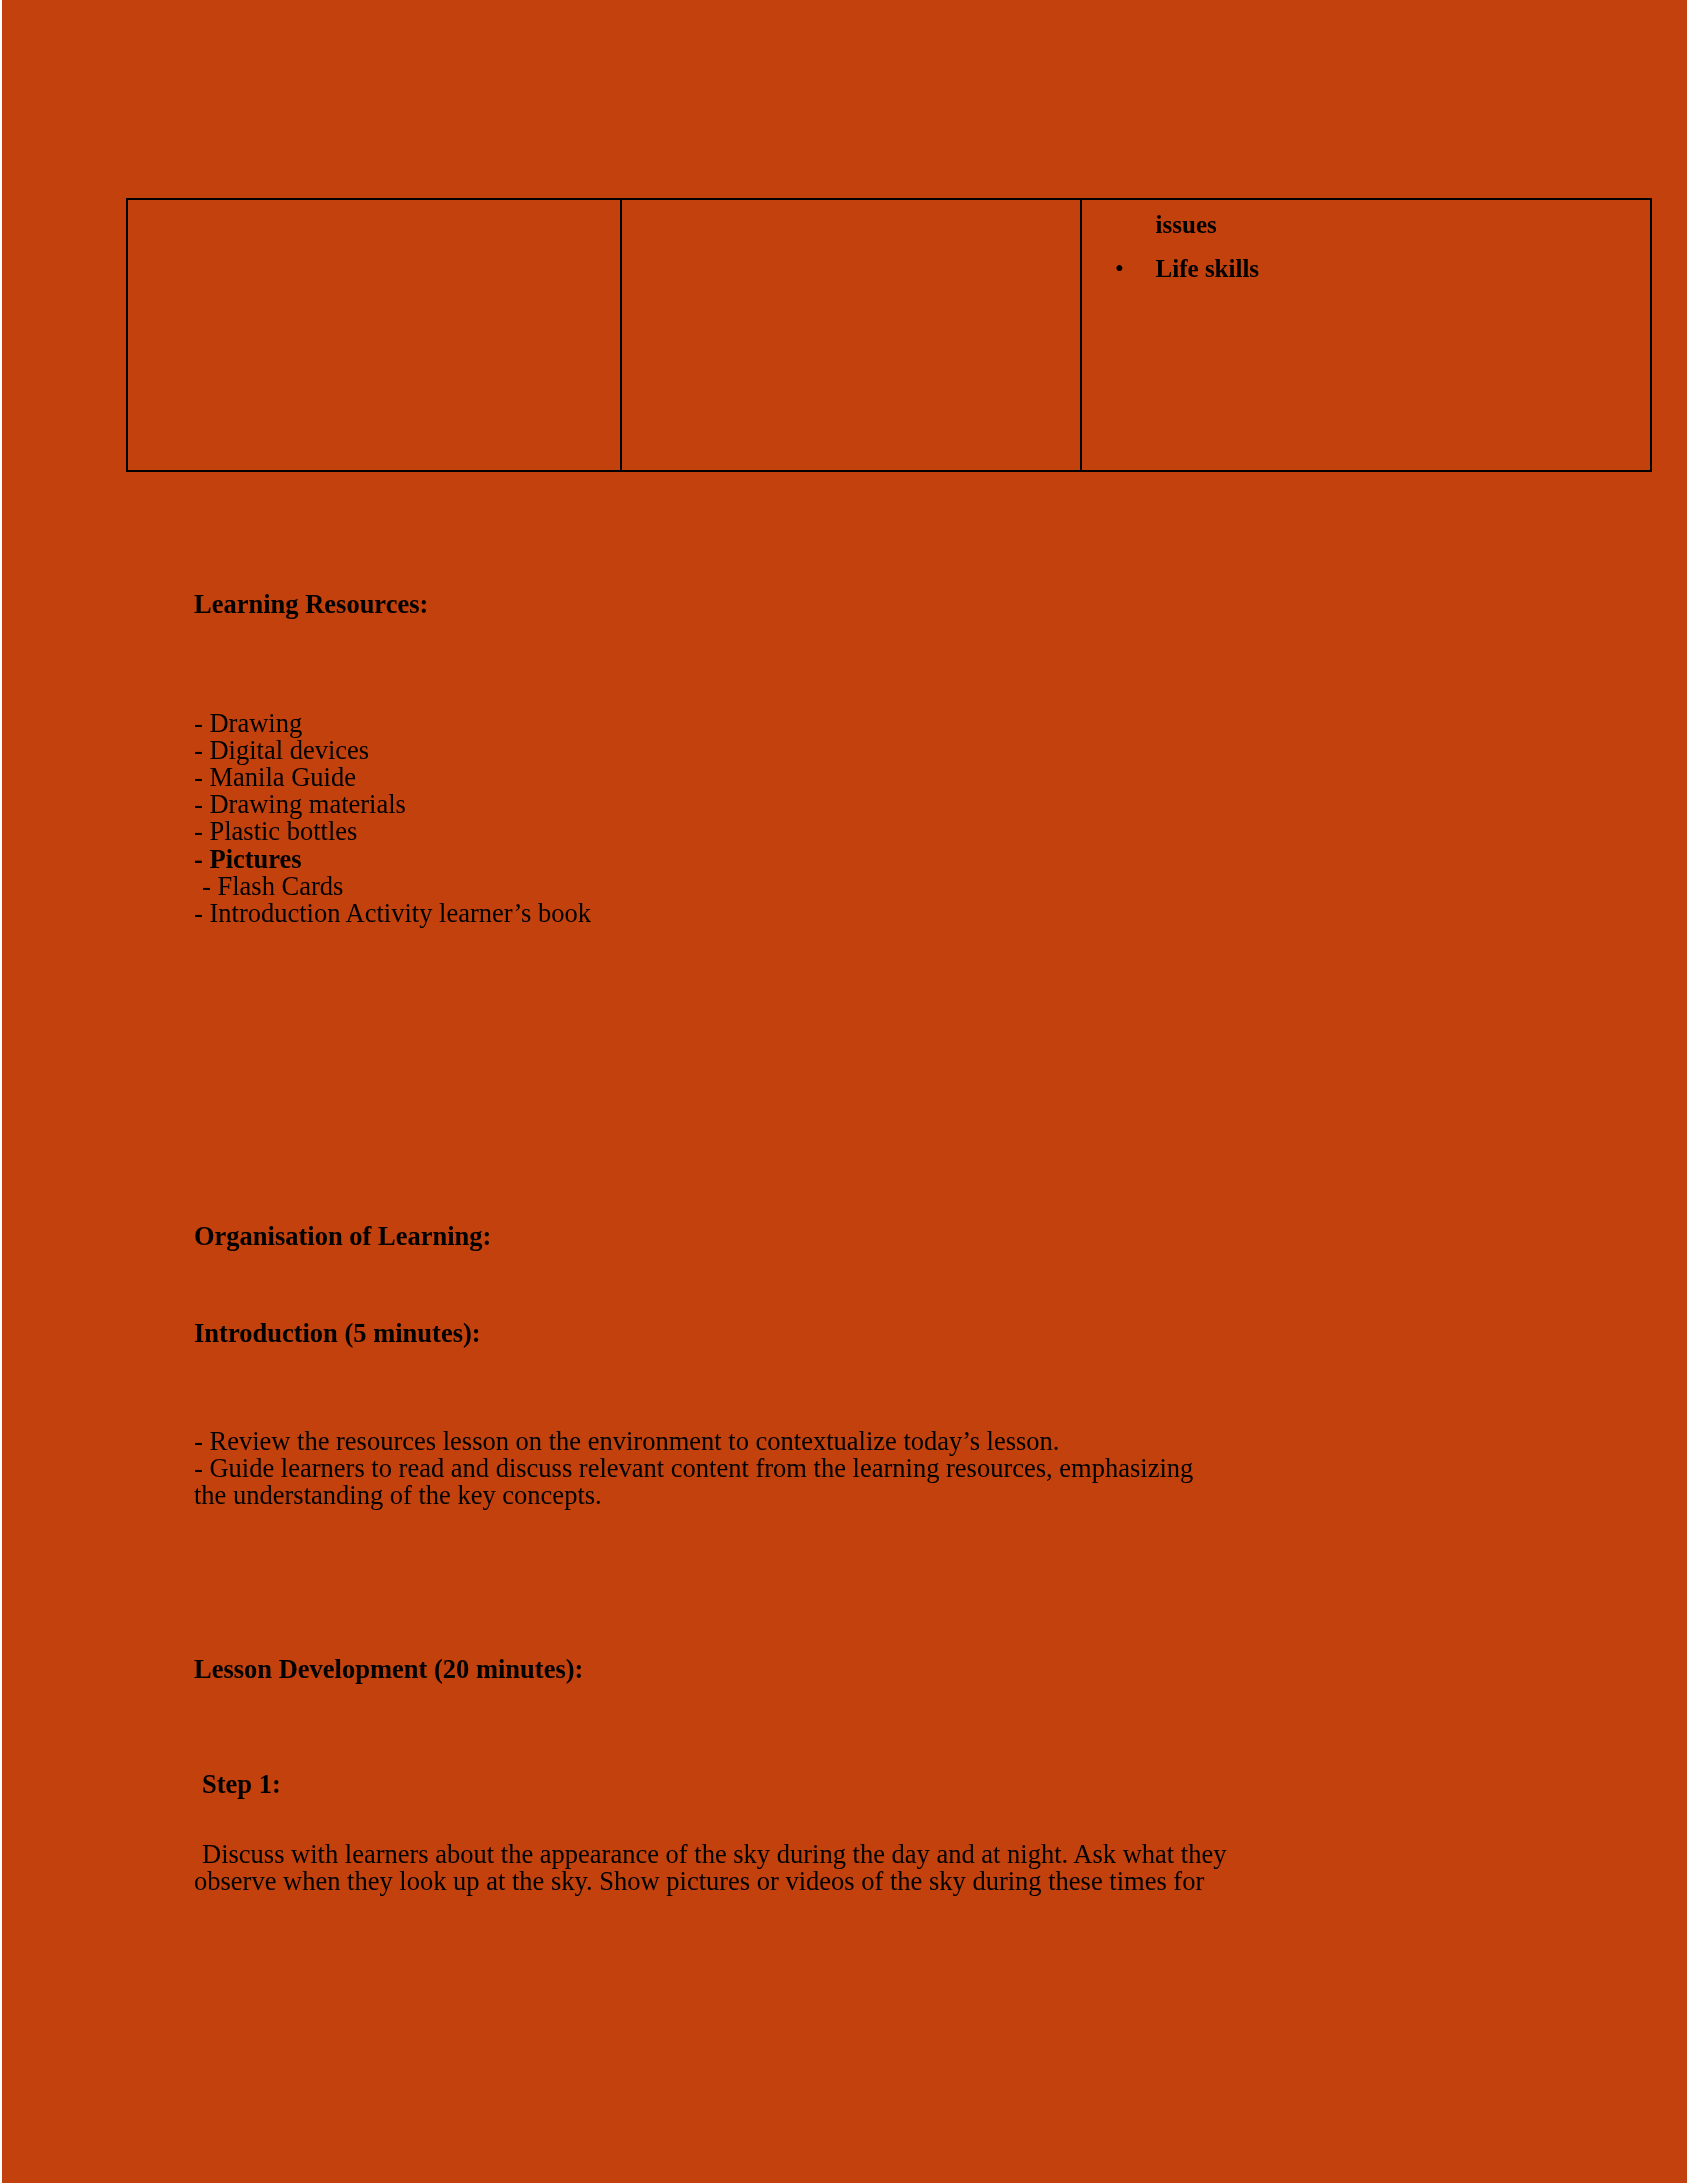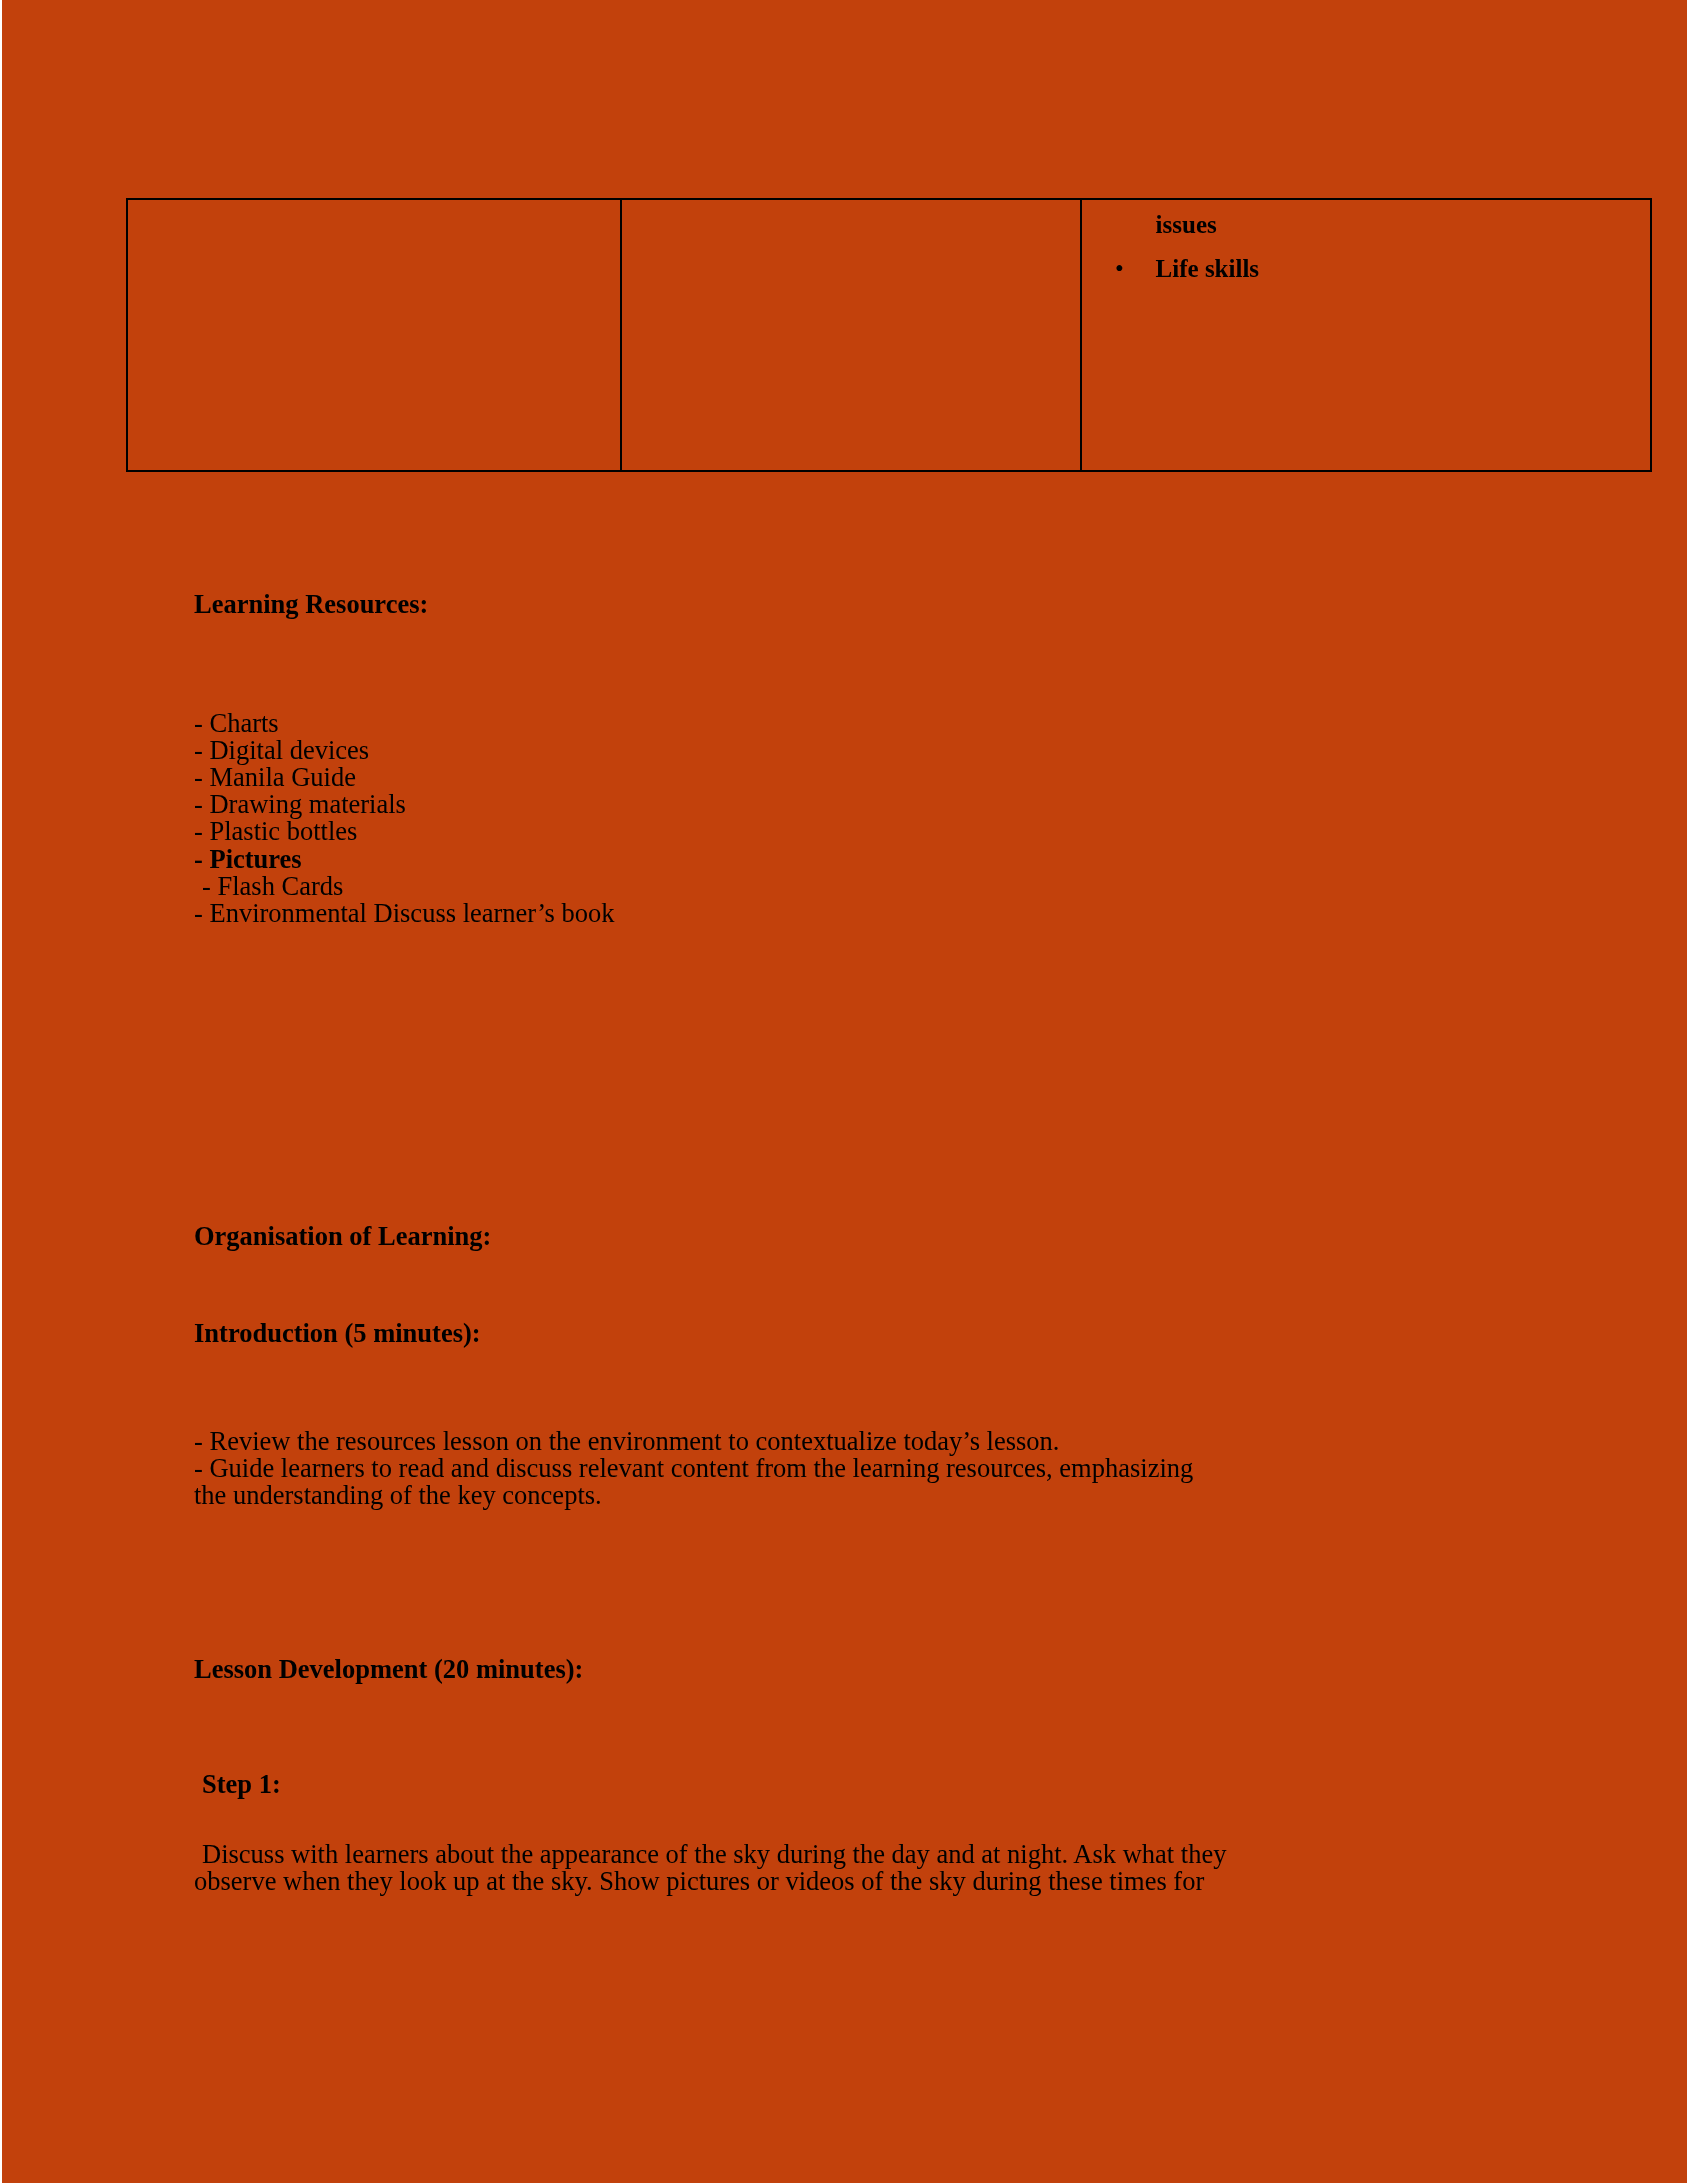--- a/index.html
+++ b/index.html
@@ -155,28 +155,28 @@
           </div>
         </td>
       </tr>
     </tbody>
   </table>
 
   <div class="content">
 
     <div class="heading h-learning-resources">Learning Resources:</div>
 
-    <div class="res-item r0">- Charts</div>
+    <div class="res-item r0">- Drawing</div>
     <div class="res-item r1">- Digital devices</div>
     <div class="res-item r2">- Manila Guide</div>
     <div class="res-item r3">- Drawing materials</div>
     <div class="res-item r4">- Plastic bottles</div>
     <div class="res-item r5">- Pictures</div>
     <div class="res-item r6">- Flash Cards</div>
-    <div class="res-item r7">- Environmental Discuss learner’s book</div>
+    <div class="res-item r7">- Introduction Activity learner’s book</div>
 
     <div class="heading h-organisation">Organisation of Learning:</div>
 
     <div class="heading h-introduction">Introduction (5 minutes):</div>
 
     <div class="para p-intro-1">- Review the resources lesson on the environment to contextualize today’s lesson.</div>
     <div class="para p-intro-2">- Guide learners to read and discuss relevant content from the learning resources, emphasizing</div>
     <div class="para p-intro-3">the understanding of the key concepts.</div>
 
     <div class="heading h-lesson-dev">Lesson Development (20 minutes):</div>

